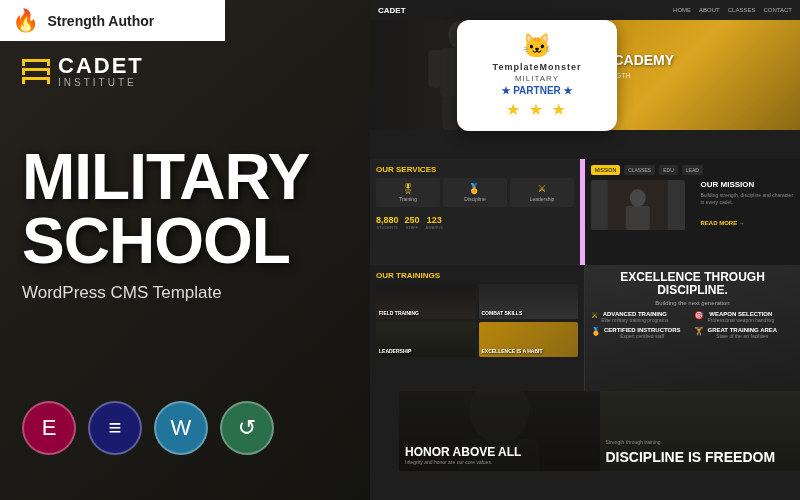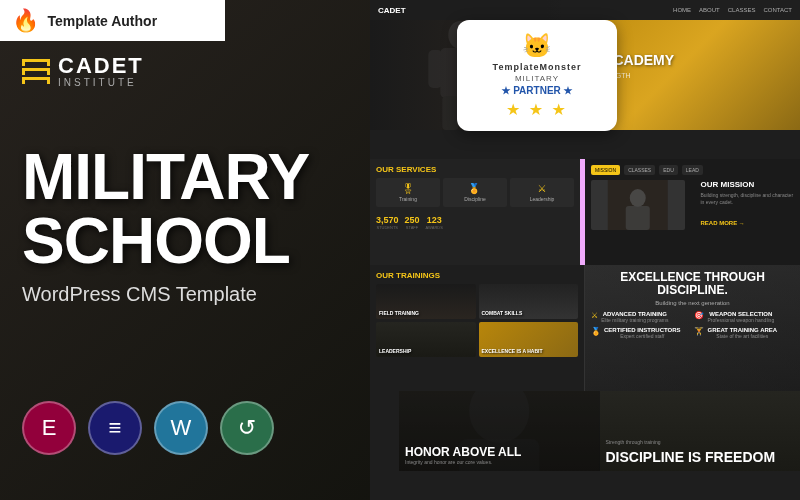--- a/index.html
+++ b/index.html
@@ -102,21 +102,21 @@
     #main-title .title-line {
       font-size: 64px;
       font-weight: 900;
       color: white;
       line-height: 1;
       text-transform: uppercase;
       letter-spacing: -1px;
       text-shadow: 2px 2px 8px rgba(0,0,0,0.8);
     }
     #main-title .subtitle {
-      font-size: 20px;
+      font-size: 17px;
       color: #ddd;
       margin-top: 10px;
       font-weight: 400;
     }
 
     
     #tech-icons {
       position: absolute;
       bottom: 45px;
       left: 22px;
@@ -501,21 +501,21 @@
       font-weight: 900;
       color: white;
       text-transform: uppercase;
     }
   </style>
 </head>
 <body>
 
 <div id="header">
   <span style="font-size:22px;">🔥</span>
-  <span class="header-title">Template Author</span>
+  <span class="header-title">Strength Author</span>
 </div>
 
 <div id="left-panel">
   <div id="left-bg"></div>
   <div id="soldier-overlay"></div>
 
   <div id="cadet-logo">
     <div class="cadet-chevrons">
       <div class="chevron-line"></div>
       <div class="chevron-line"></div>
@@ -601,21 +601,21 @@
           <div class="preview-card-text">Discipline</div>
         </div>
         <div class="preview-card">
           <div class="preview-card-icon">⚔</div>
           <div class="preview-card-text">Leadership</div>
         </div>
       </div>
 
       <div class="preview-stats" style="margin-top: 8px;">
         <div class="preview-stat">
-          <div class="preview-stat-num">3,570</div>
+          <div class="preview-stat-num">8,880</div>
           <div class="preview-stat-label">STUDENTS</div>
         </div>
         <div class="preview-stat">
           <div class="preview-stat-num">250</div>
           <div class="preview-stat-label">STAFF</div>
         </div>
         <div class="preview-stat">
           <div class="preview-stat-num">123</div>
           <div class="preview-stat-label">AWARDS</div>
         </div>

